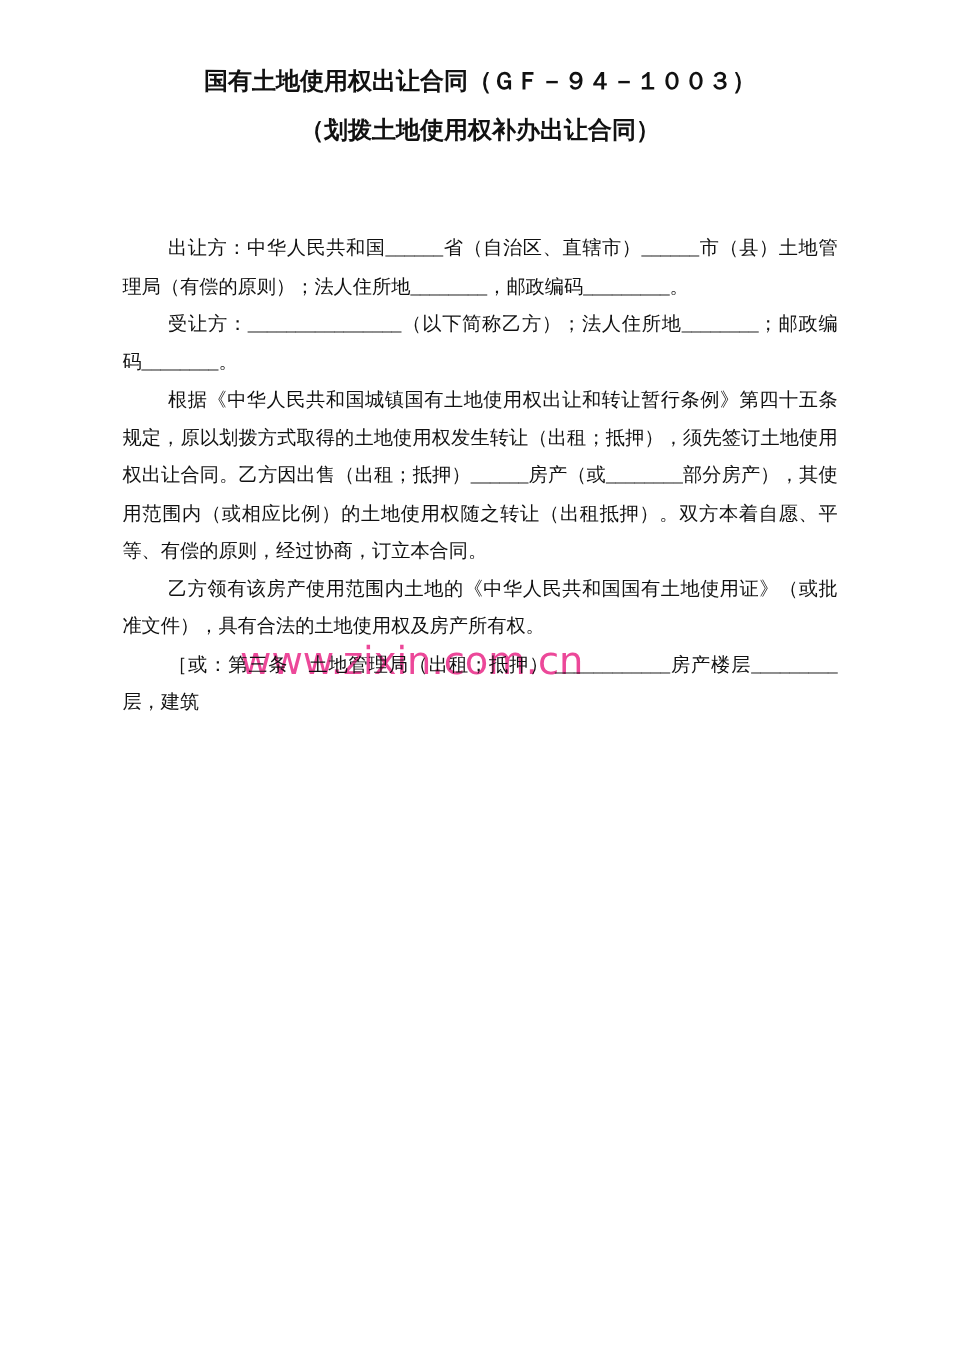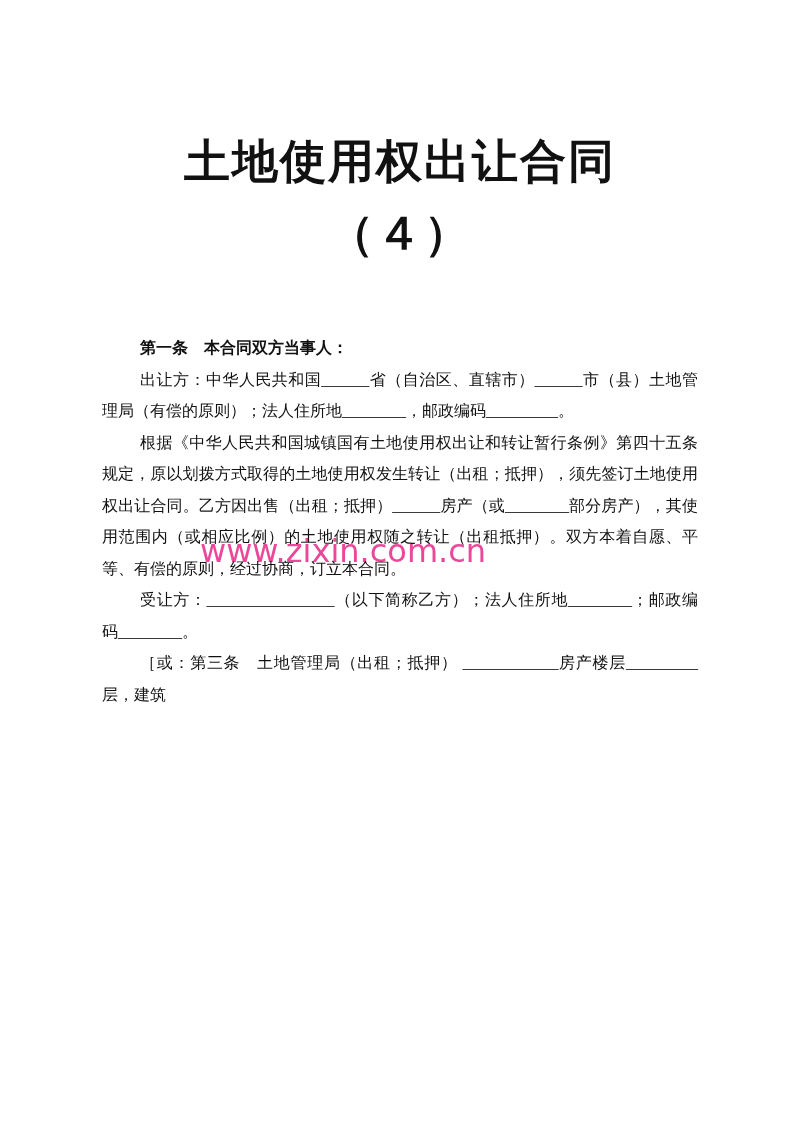--- a/index.html
+++ b/index.html
@@ -68,28 +68,28 @@
 </style>
 </head>
 <body>
 
 <div class="page">
 
   <div class="watermark">www.zixin.com.cn</div>
 
   <div class="content">
 
-    <div class="doc-title">
-      <div>土地使用权出让合同</div>
-      <div>（４）</div>
+
+    <div class="doc-subtitle">
+      <div>国有土地使用权出让合同（ＧＦ－９４－１００３）</div>
+      <div>（划拨土地使用权补办出让合同）</div>
     </div>
 
-
     <div class="body-text">
-      <p class="bold-clause">第一条　本合同双方当事人：</p>
       <p>出让方：中华人民共和国______省（自治区、直辖市）______市（县）土地管理局（有偿的原则）；法人住所地________，邮政编码_________。</p>
+      <p>受让方：________________（以下简称乙方）；法人住所地________；邮政编码________。</p>
       <p>根据《中华人民共和国城镇国有土地使用权出让和转让暂行条例》第四十五条规定，原以划拨方式取得的土地使用权发生转让（出租；抵押），须先签订土地使用权出让合同。乙方因出售（出租；抵押）______房产（或________部分房产），其使用范围内（或相应比例）的土地使用权随之转让（出租抵押）。双方本着自愿、平等、有偿的原则，经过协商，订立本合同。</p>
-      <p>受让方：________________（以下简称乙方）；法人住所地________；邮政编码________。</p>
+      <p>乙方领有该房产使用范围内土地的《中华人民共和国国有土地使用证》（或批准文件），具有合法的土地使用权及房产所有权。</p>
       <p>［或：第三条　土地管理局（出租；抵押） ____________房产楼层_________层，建筑</p>
     </div>
 
   </div>
 </div>
 
 </body></html>

